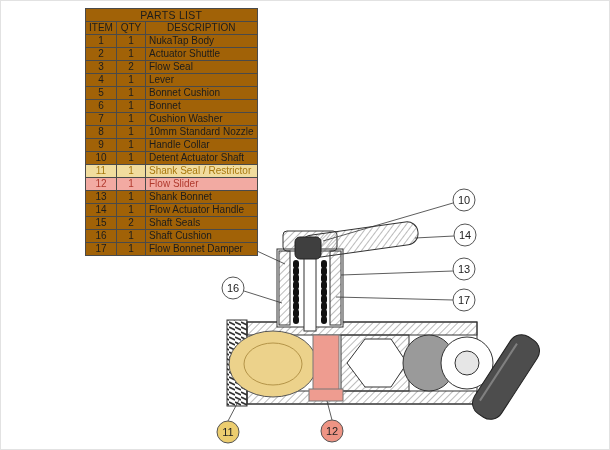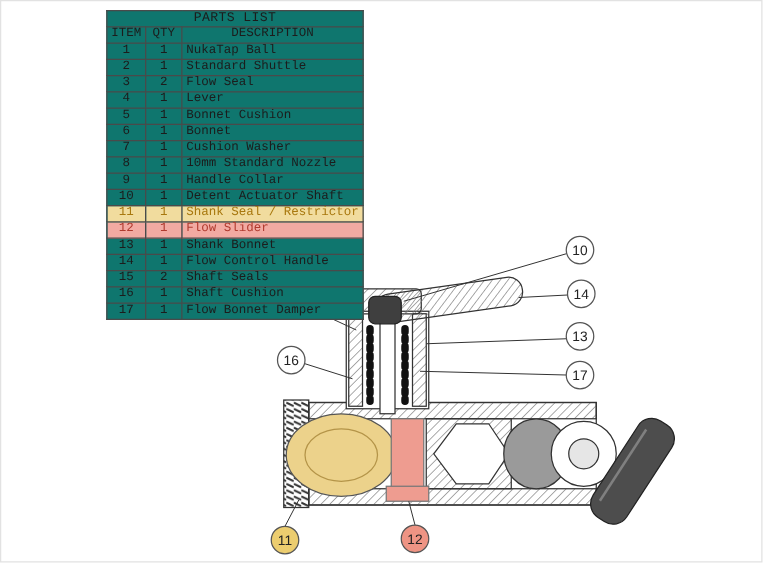--- a/index.html
+++ b/index.html
@@ -3,21 +3,21 @@
 <meta charset="utf-8">
 <style>
   html,body{margin:0;padding:0;}
   body{
     width:610px;height:450px;position:relative;background:#ffffff;
     font-family:"Liberation Sans", sans-serif;
     border:1px solid #e2e2e2;box-sizing:border-box;overflow:hidden;
   }
   
   .parts-table{position:absolute;left:84px;top:7px;z-index:2;}
-  .parts-table table{border-collapse:collapse;font-size:10px;color:#1c1c1c;background:#0f766e;font-family:Liberation Mono, monospace;}
+  .parts-table table{border-collapse:collapse;font-size:10px;color:#1c1c1c;background:#a16207;}
   .parts-table th,.parts-table td{
     border:1px solid #4a4a4a;padding:0 3px;height:12px;line-height:12px;
     font-weight:400;white-space:nowrap;
   }
   .parts-table th.title{text-align:center;font-size:10.5px;letter-spacing:.3px;}
   .parts-table th{text-align:center;}
   .parts-table td.item{width:24px;text-align:center;}
   .parts-table td.qty{width:22px;text-align:center;}
   .parts-table td.desc{width:104px;text-align:left;}
   tr.hl-yellow td{background:var(--hl-yellow);color:var(--hl-yellow-text);}
@@ -44,26 +44,26 @@
       <tr>
         <th>ITEM</th>
         <th>QTY</th>
         <th>DESCRIPTION</th>
       </tr>
     </thead>
     <tbody id="parts-rows">
         <tr>
           <td class="item">1</td>
           <td class="qty">1</td>
-          <td class="desc">NukaTap Ball</td>
+          <td class="desc">NukaTap Body</td>
         </tr>
         <tr>
           <td class="item">2</td>
           <td class="qty">1</td>
-          <td class="desc">Standard Shuttle</td>
+          <td class="desc">Actuator Shuttle</td>
         </tr>
         <tr>
           <td class="item">3</td>
           <td class="qty">2</td>
           <td class="desc">Flow Seal</td>
         </tr>
         <tr>
           <td class="item">4</td>
           <td class="qty">1</td>
           <td class="desc">Lever</td>
@@ -109,21 +109,21 @@
           <td class="desc">Flow Slider</td>
         </tr>
         <tr>
           <td class="item">13</td>
           <td class="qty">1</td>
           <td class="desc">Shank Bonnet</td>
         </tr>
         <tr>
           <td class="item">14</td>
           <td class="qty">1</td>
-          <td class="desc">Flow Control Handle</td>
+          <td class="desc">Flow Actuator Handle</td>
         </tr>
         <tr>
           <td class="item">15</td>
           <td class="qty">2</td>
           <td class="desc">Shaft Seals</td>
         </tr>
         <tr>
           <td class="item">16</td>
           <td class="qty">1</td>
           <td class="desc">Shaft Cushion</td>

